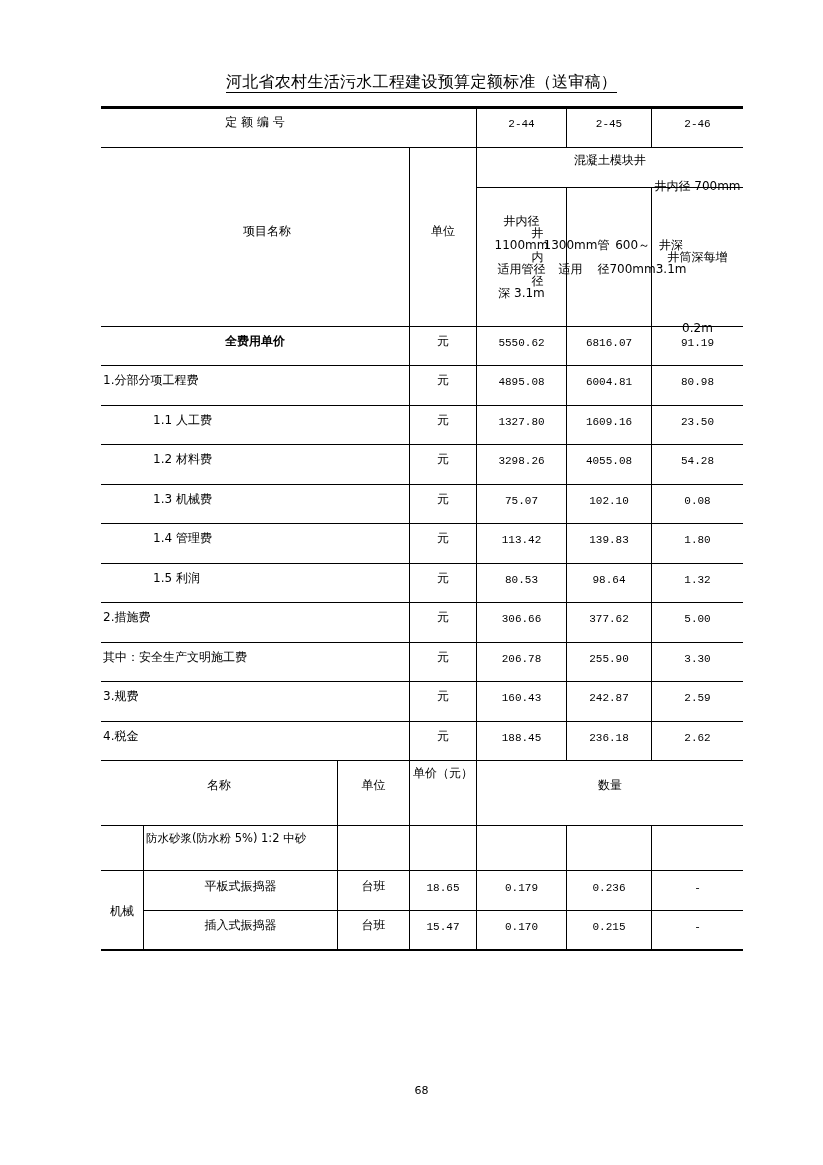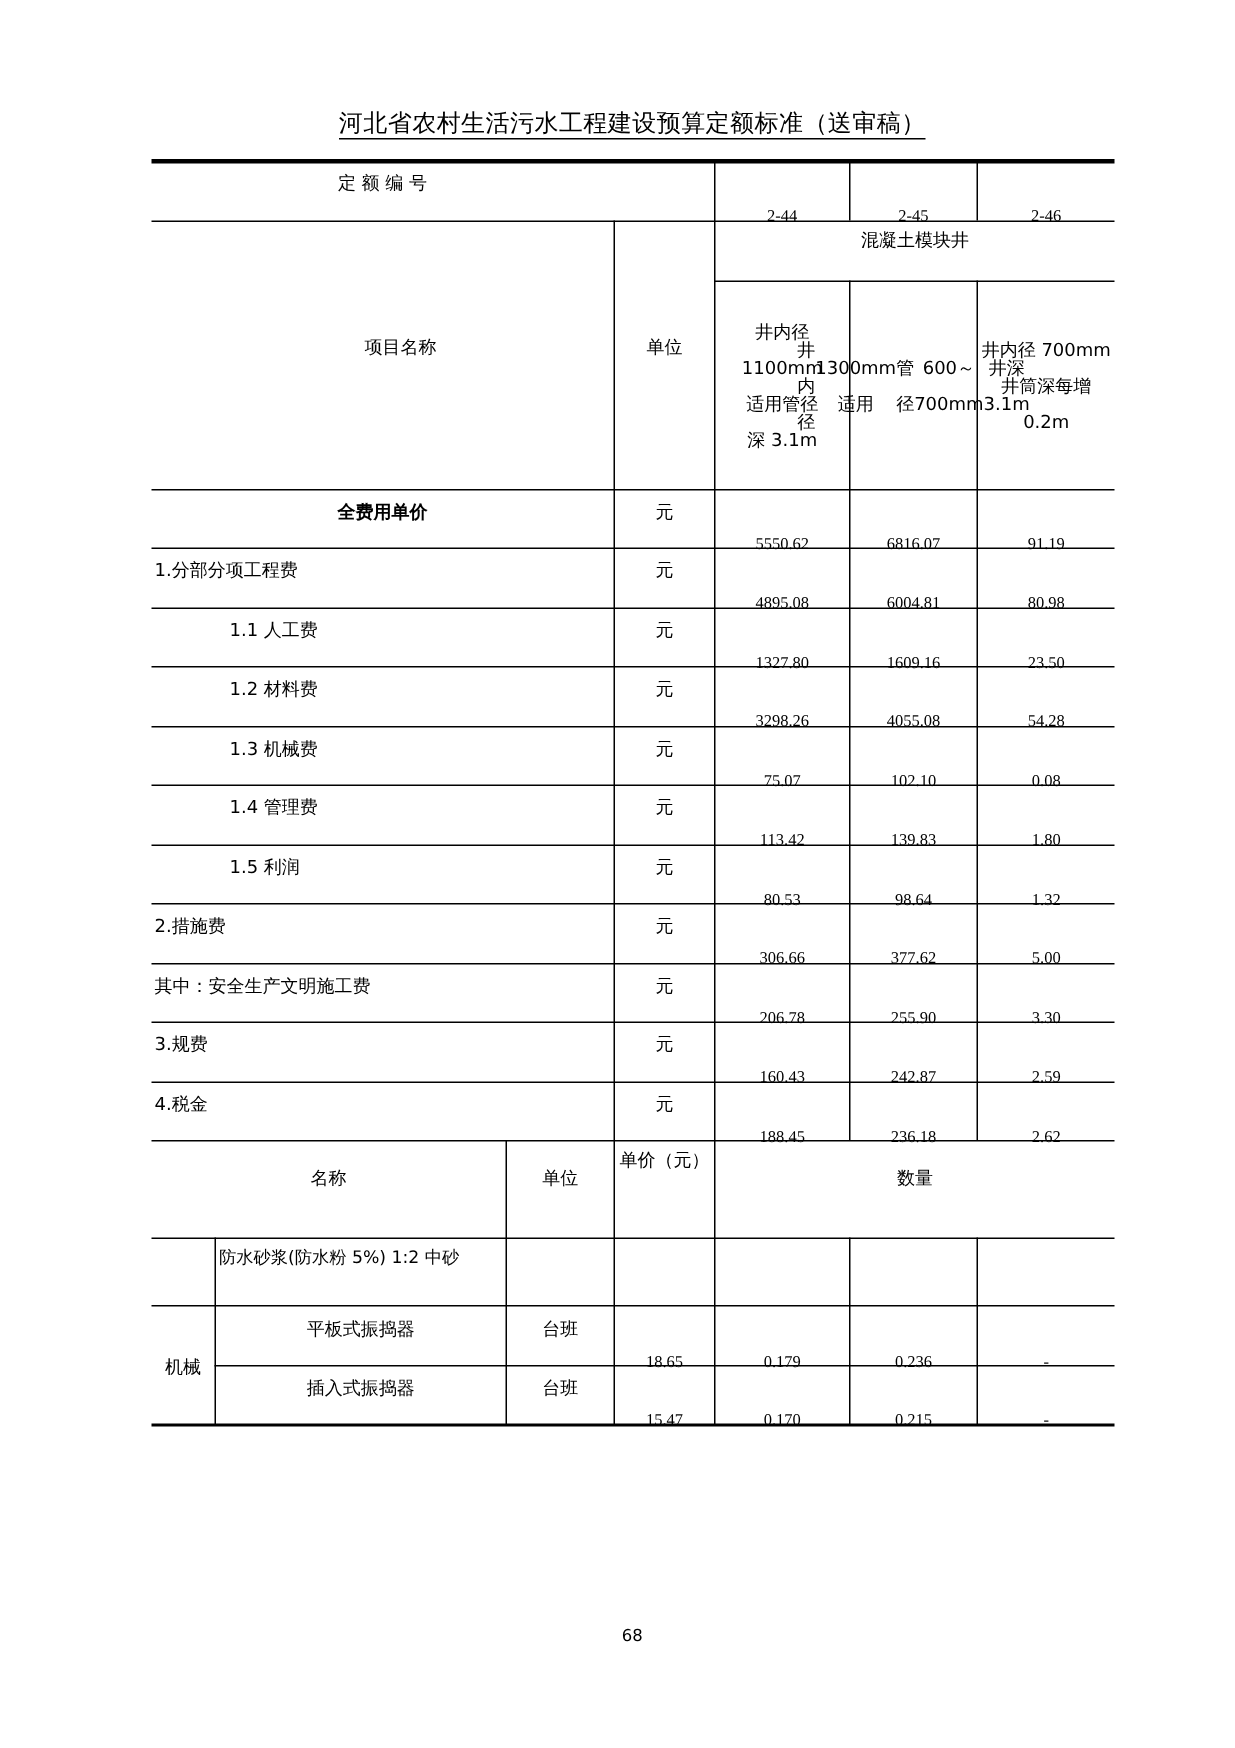--- a/index.html
+++ b/index.html
@@ -5,21 +5,21 @@
   html, body { margin:0; padding:0; background:#ffffff; }
   body { width:823px; height:1165px; position:relative; overflow:hidden;
          font-family: "DejaVu Sans", "Liberation Sans", sans-serif; color:#000; }
   .title { position:absolute; left:0; width:843px; top:72px; text-align:center;
            font-size:16px; letter-spacing:0.3px; }
   .title span { border-bottom:1px solid #000; padding-bottom:1px; }
   .hl { position:absolute; background:#000; height:1px; }
   .vl { position:absolute; background:#000; width:1px; }
   .cell { position:absolute; display:flex; align-items:center; justify-content:center;
           text-align:center; font-size:12px; line-height:24px; box-sizing:border-box; }
-  .num { font-family:Liberation Serif, serif; font-size:11px;margin-top:20px; }
+  .num { font-family:Liberation Mono, monospace; font-size:11px; }
   .left { justify-content:flex-start; text-align:left; }
   .top { align-items:flex-start; }
   .bold { font-weight:bold; }
   .pageno { position:absolute; left:0; width:843px; top:1084px; text-align:center; font-size:11px; }
 </style>
 </head>
 <body>
 
 <div class="title"><span>河北省农村生活污水工程建设预算定额标准（送审稿）</span></div>
 
@@ -69,21 +69,21 @@
   <div>适用管径</div>
   <div>深 3.1m</div>
 </div>
 <div class="cell" style="left:567px;top:188px;width:84px;height:138px;flex-direction:row;">
   <div>井内径</div>
   <div>1300mm 适用</div>
   <div>管径</div>
   <div>600～700mm</div>
   <div>井深 3.1m</div>
 </div>
-<div class="cell" style="left:652px;top:188px;width:91px;height:138px;flex-direction:column;">
+<div class="cell" style="left:652px;top:188px;width:91px;height:138px;flex-direction:column;gap:47px;">
   <div>井内径 700mm</div>
   <div>井筒深每增</div>
   <div>0.2m</div>
 </div>
 
 <div id="cost-rows">
     <div class="cell top bold" style="left:101px;top:329px;width:308px;height:36px;">全费用单价</div>
     <div class="cell top " style="left:410px;top:329px;width:66px;height:36px;">元</div>
     <div class="cell top num" style="left:477px;top:331px;width:89px;height:34px;">5550.62</div>
     <div class="cell top num" style="left:567px;top:331px;width:84px;height:34px;">6816.07</div>

